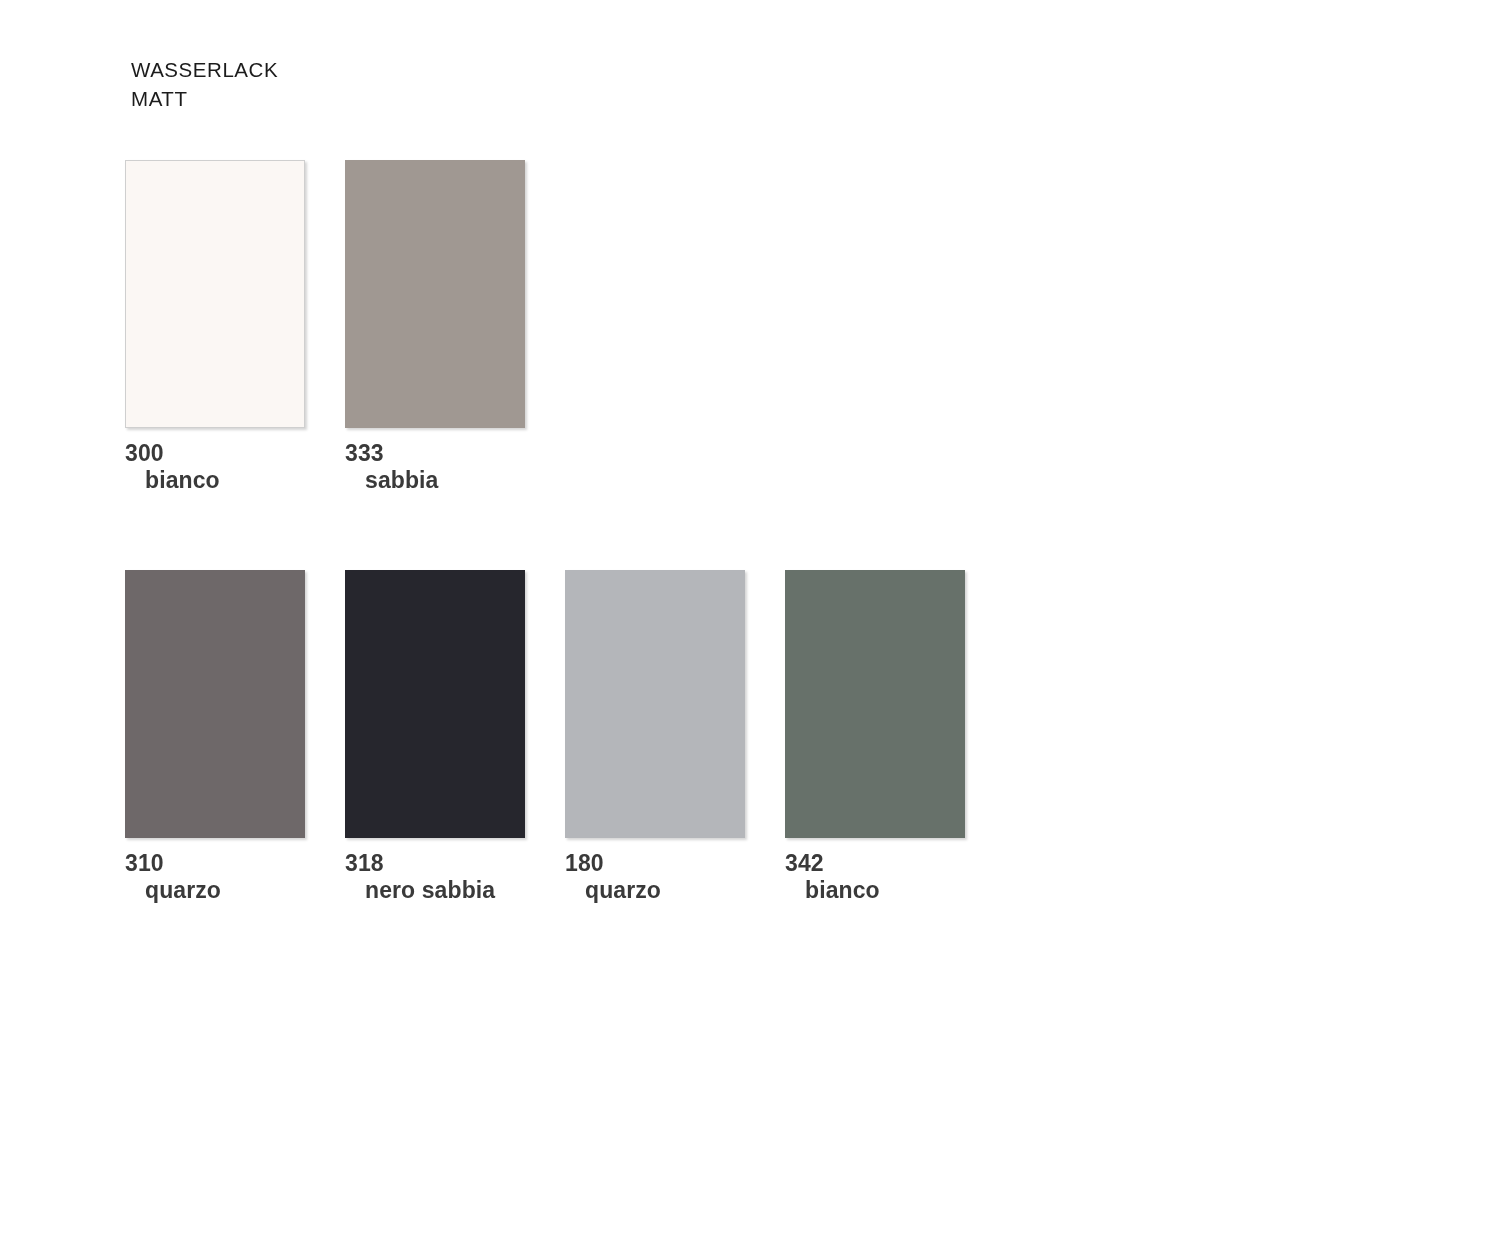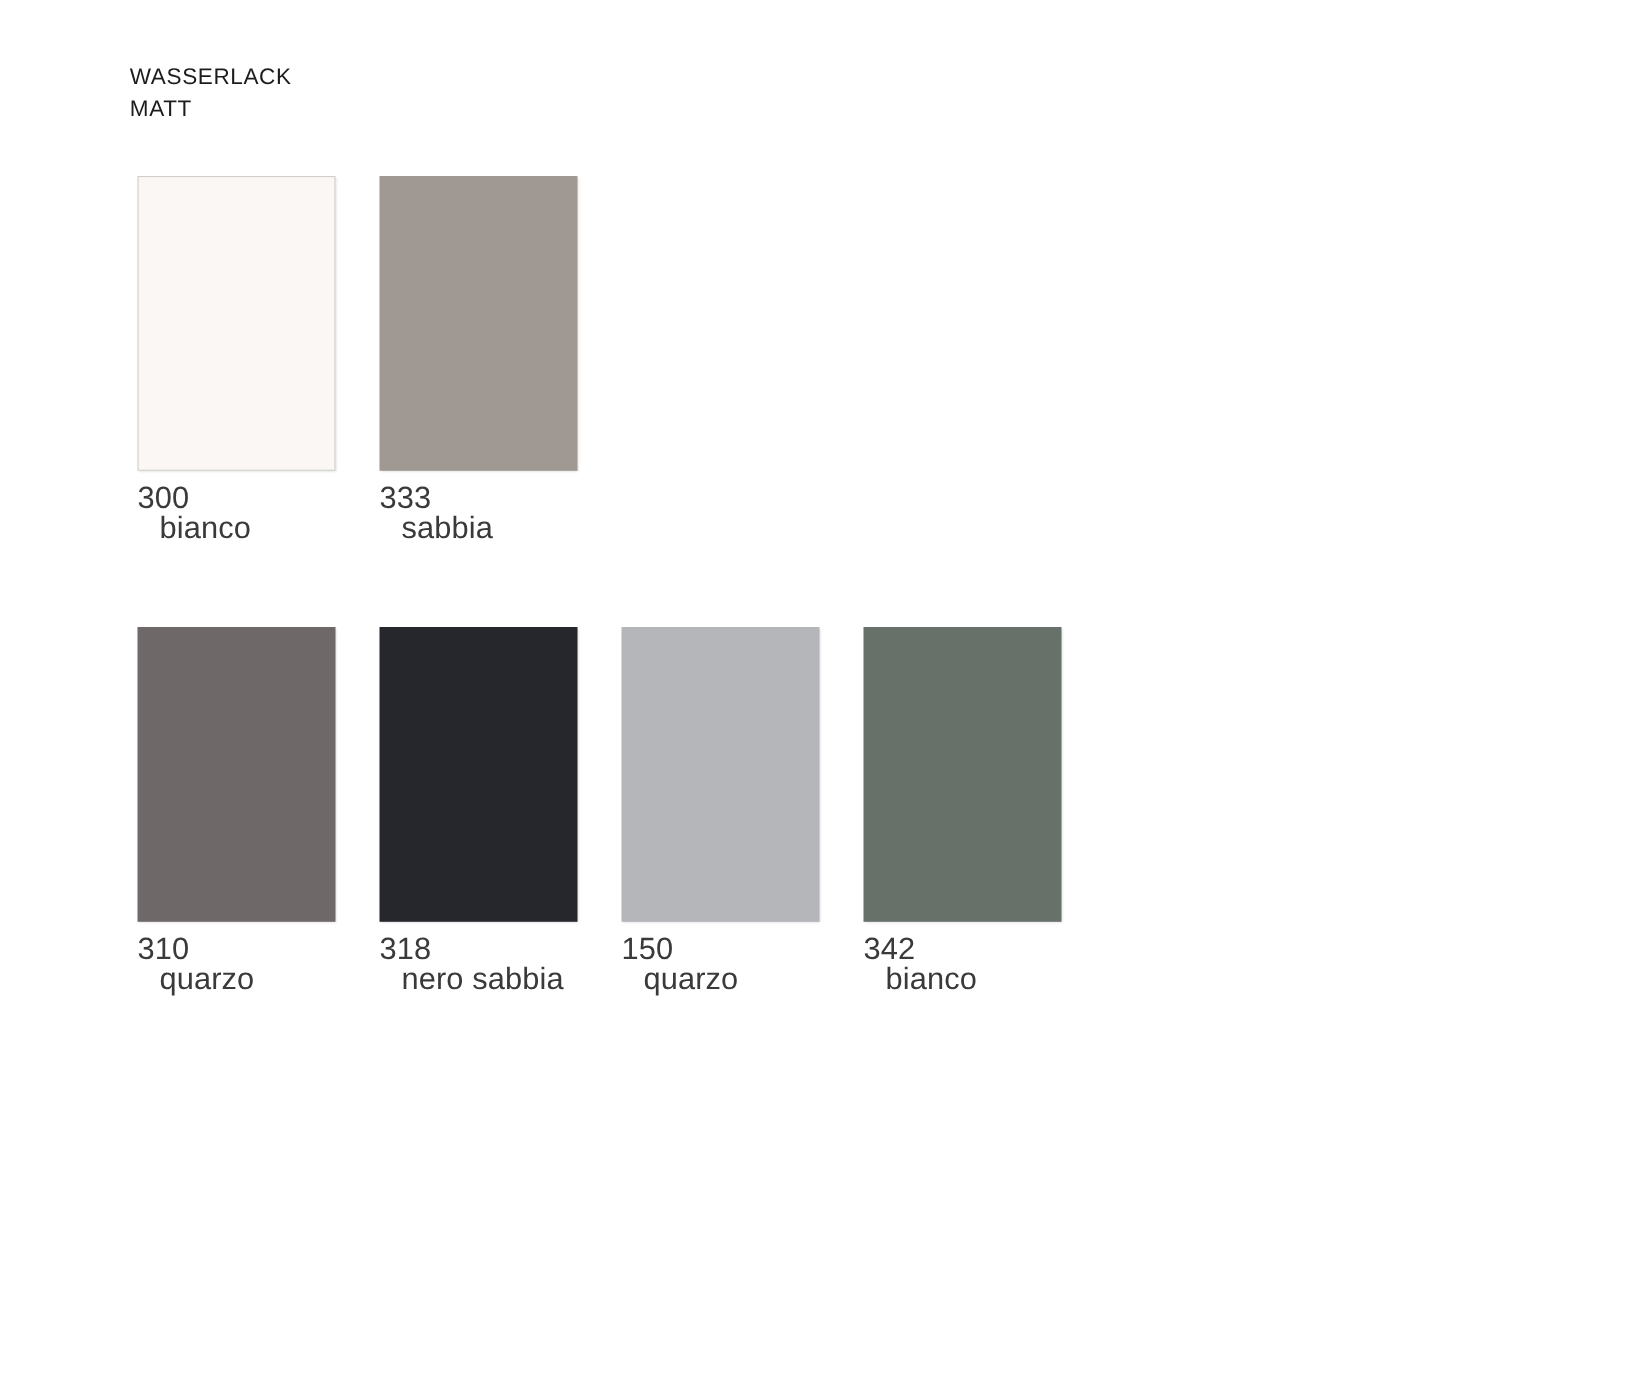--- a/index.html
+++ b/index.html
@@ -17,21 +17,21 @@
   }
 
   .page {
     position: absolute;
     inset: 0;
   }
 
   
   .header {
     position: absolute;
-    left: 118px;
+    left: 131px;
     top: 55px;
     color: #1c1c1c;
     font-size: 20.5px;
     line-height: 29px;
     letter-spacing: 0.55px;
     font-weight: 400;
   }
   .header-line {
     display: block;
     white-space: pre;
@@ -61,23 +61,24 @@
     height: 268px;
     box-sizing: border-box;
     box-shadow: 1.5px 1.5px 2.5px rgba(0, 0, 0, 0.17);
   }
   .swatch-chip.bordered {
     border: 1px solid #cfcfcf;
   }
   .swatch-label {
     margin-top: 12px;
     color: #3a3a3a;
-    font-size: 28px;
+    font-size: 23px;
     line-height: 26.5px;
     letter-spacing: 0.1px;
+    font-weight: bold;
   }
   .swatch-code {
     display: block;
     white-space: pre;
   }
   .swatch-name {
     display: block;
     white-space: pre;
     margin-left: 20px;
   }
@@ -127,21 +128,21 @@
         <div class="swatch-chip" style="background-color: rgb(38, 38, 45);"></div>
         <div class="swatch-label">
           <span class="swatch-code">318</span>
           <span class="swatch-name">nero sabbia</span>
         </div>
       </div>
 
       <div class="swatch-cell">
         <div class="swatch-chip" style="background-color: rgb(180, 182, 186);"></div>
         <div class="swatch-label">
-          <span class="swatch-code">150</span>
+          <span class="swatch-code">180</span>
           <span class="swatch-name">quarzo</span>
         </div>
       </div>
 
       <div class="swatch-cell">
         <div class="swatch-chip" style="background-color: rgb(103, 113, 106);"></div>
         <div class="swatch-label">
           <span class="swatch-code">342</span>
           <span class="swatch-name">bianco</span>
         </div>

